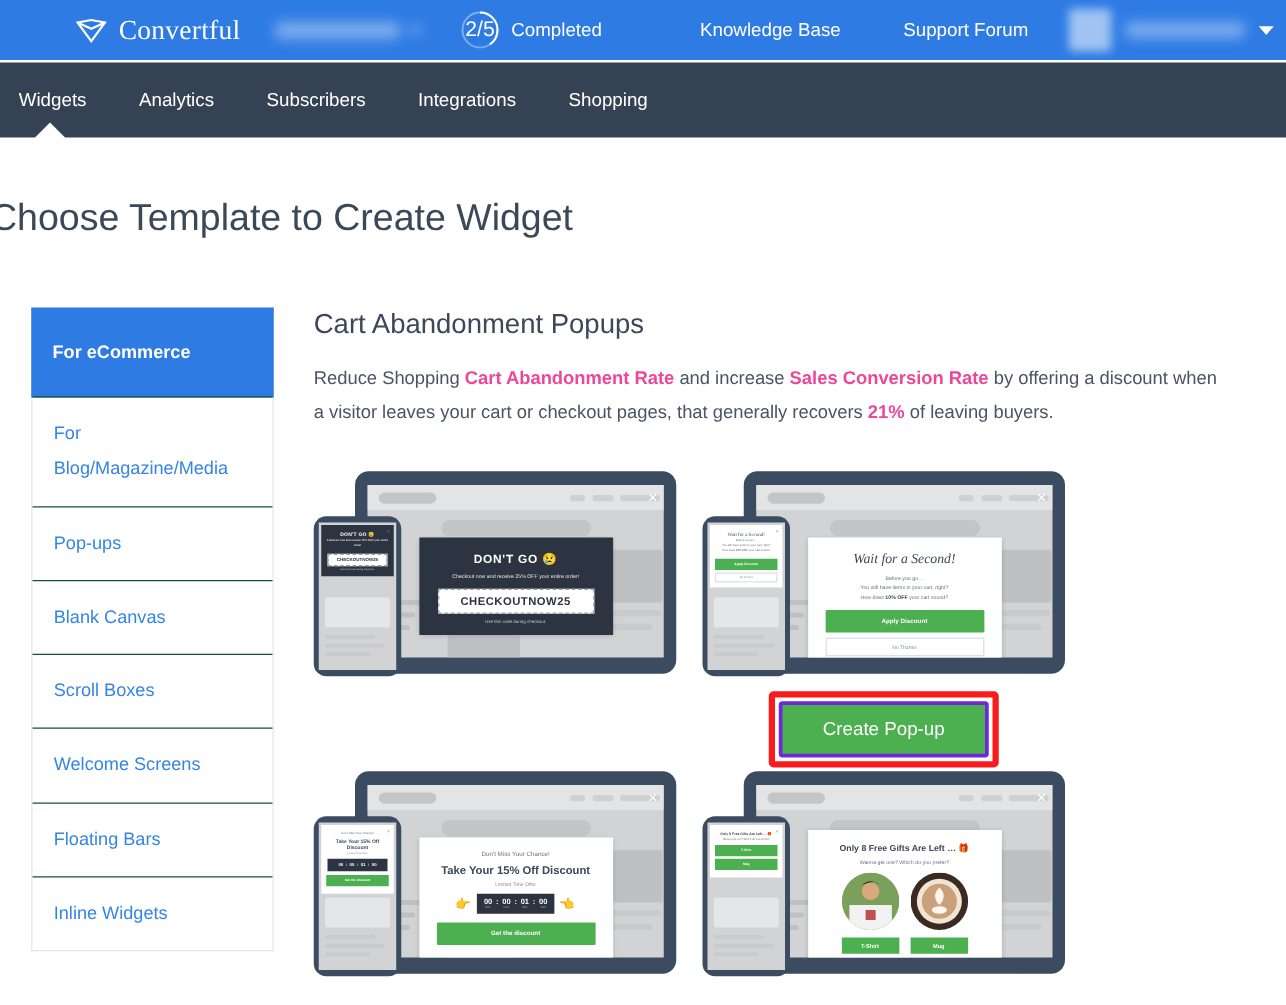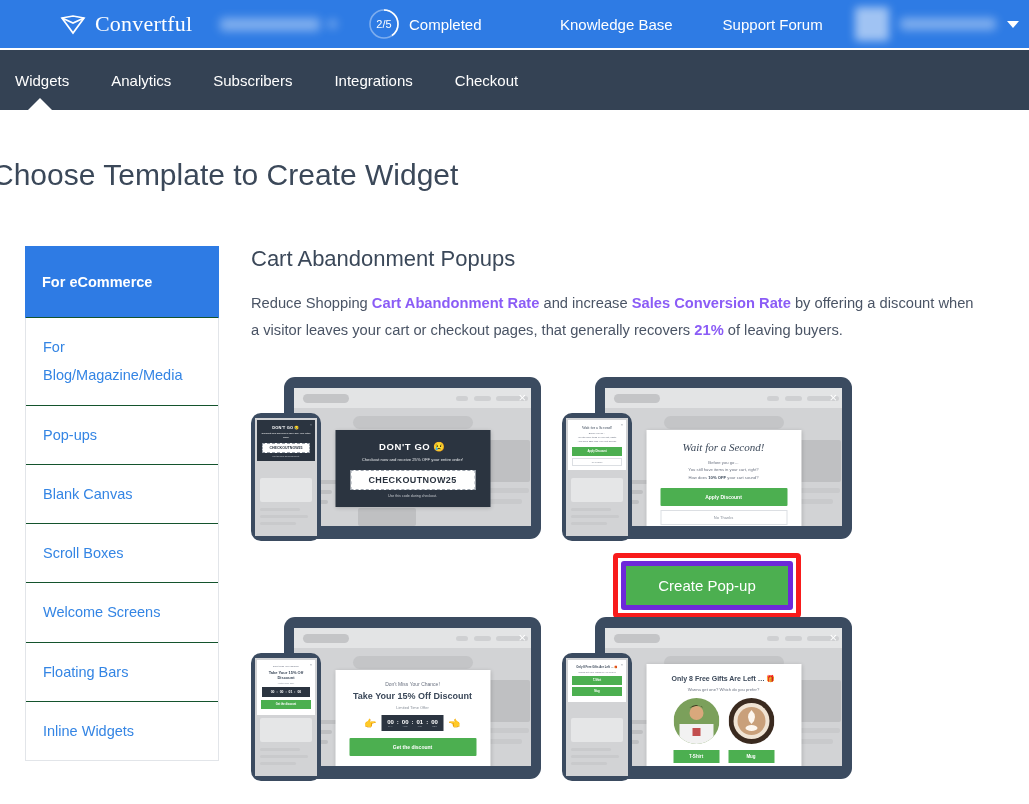--- a/index.html
+++ b/index.html
@@ -37,21 +37,21 @@
 
   .progress-wrap {
     position: absolute; left: 368px; top: 0; height: 48px;
     display: flex; align-items: center; gap: 9px;
   }
   .ring { position: relative; width: 32px; height: 32px; }
   .ring svg { display: block; }
   .ring-label {
     position: absolute; inset: 0;
     display: flex; align-items: center; justify-content: center;
-    color: #fff; font-size: 11px; text-align: right;
+    color: #fff; font-size: 17px; text-align: right;
   }
   .progress-text { color: #fff; font-size: 15px; white-space: nowrap; }
 
   .top-links {
     position: absolute; left: 560px; top: 0; height: 48px;
     display: flex; align-items: center; gap: 50px;
   }
   .top-link {
     color: #fff; font-size: 15px; text-decoration: none; white-space: nowrap;
   }
@@ -129,21 +129,21 @@
     position: absolute; left: 251px; top: 246px; right: 14px;
   }
   .main-title {
     font-size: 22px; color: #3b4859; font-weight: normal;
     margin-bottom: 18px;
   }
   .main-desc {
     font-size: 14.7px; color: #4a5465; line-height: 1.85;
     max-width: 725px;
   }
-  .main-desc b { color: #8b5cf6; }
+  .main-desc b { color: #ec4899; }
 
   
   .grid {
     position: absolute; left: 251px; top: 375px;
     width: 600px;
   }
   .grid-row { display: flex; gap: 21px; }
   .tpl-cell { width: 290px; position: relative; }
 
   
@@ -294,21 +294,21 @@
   .create-highlight {
     position: absolute; top: 8px;
     border: 5px solid #f81b1b;
     border-radius: 4px;
     padding: 3px;
     background: transparent;
   }
   .create-btn {
     display: block;
     background: #4caf50; color: #fff;
-    border: 5px solid #6d28d9;
+    border: 3px solid #6d28d9;
     font-size: 15px; font-family: "Liberation Sans", sans-serif;
     padding: 11px 32px; border-radius: 3px; cursor: pointer;
     white-space: nowrap;
   }
   .row-gap-plain { height: 22px; }
   .row-gap-btn { height: 70px; }
 </style>
 </head>
 <body>
 
@@ -350,21 +350,21 @@
     <span class="user-caret"></span>
   </div>
 </div>
 
 <div class="navbar">
   <div class="nav-items">
     <a class="nav-item" href="#">Widgets</a>
     <a class="nav-item" href="#">Analytics</a>
     <a class="nav-item" href="#">Subscribers</a>
     <a class="nav-item" href="#">Integrations</a>
-    <a class="nav-item" href="#">Checkout</a>
+    <a class="nav-item" href="#">Shopping</a>
   </div>
   <div class="nav-pointer"></div>
 </div>
 
 <h1 class="page-title">Choose Template to Create Widget</h1>
 
 <div class="sidebar">
   <div class="sidebar-head">For eCommerce</div>
   <div class="sidebar-item">For Blog/Magazine/Media</div>
   <div class="sidebar-item">Pop-ups</div>

